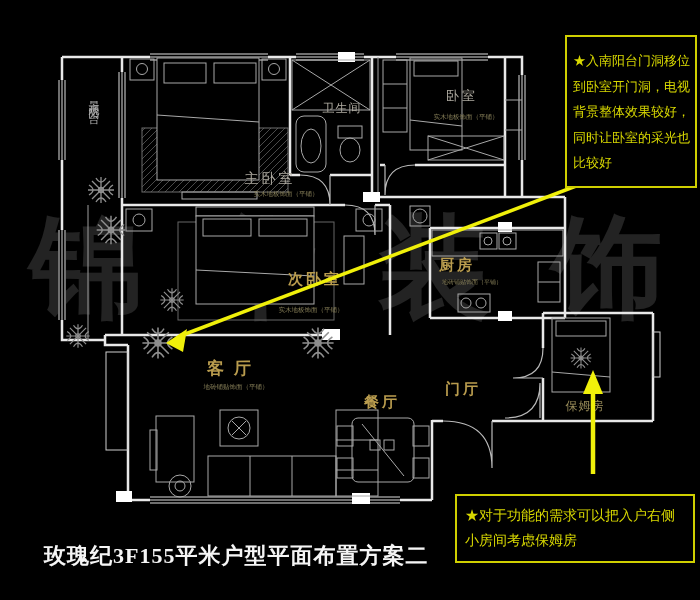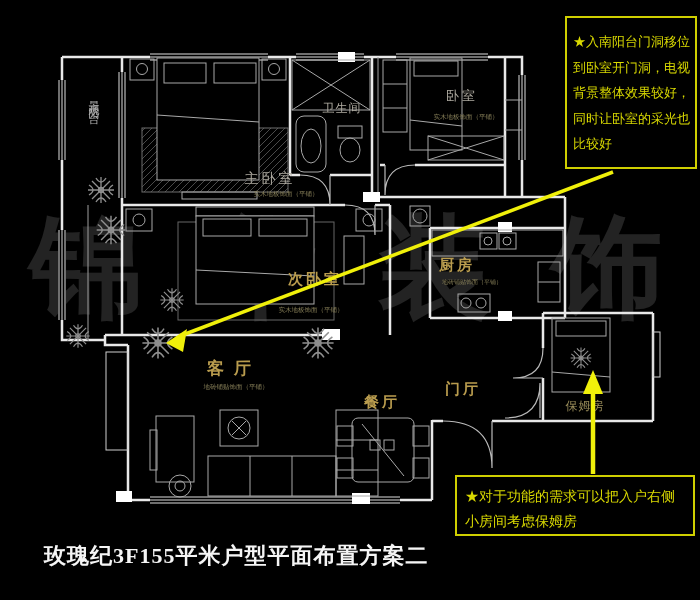--- a/index.html
+++ b/index.html
@@ -3,24 +3,24 @@
 <meta charset="utf-8">
 <style>
   html,body{margin:0;padding:0;background:#000;}
   .stage{position:relative;width:700px;height:600px;background:#000;overflow:hidden;
          font-family:"Liberation Sans",sans-serif;}
   .watermark{position:absolute;left:30px;top:212px;font-size:112px;font-weight:bold;
              font-family:"Liberation Serif",serif;color:rgba(235,235,235,0.15);
              letter-spacing:62px;white-space:nowrap;z-index:1;line-height:1;}
   svg.plan{position:absolute;left:0;top:0;z-index:2;}
   .note{position:absolute;z-index:3;box-sizing:border-box;background:#000;
-        border:2px solid #cfcf00;color:#d9d900;text-align:left;}
+        border:2px solid #cfcf00;color:#d9d900;text-align:left;margin-top:19px;}
   .note-top{left:565px;top:16px;width:132px;height:153px;padding:11px 4px 0 6px;
             font-size:13px;line-height:25.5px;}
-  .note-bottom{left:455px;top:475px;width:240px;height:61px;padding:7px 6px 0 8px;
+  .note-bottom{left:455px;top:475px;width:240px;height:69px;padding:7px 6px 0 8px;
                font-size:14px;line-height:25px;}
   .balcony-label{position:absolute;left:86px;top:92px;z-index:3;writing-mode:vertical-rl;
                  font-size:11px;letter-spacing:4px;color:#b3b3b3;}
   .page-title{position:absolute;left:8px;top:541px;z-index:3;font-size:22px;font-weight:bold;
               color:#f5f5f5;font-family:"Liberation Serif",serif;letter-spacing:1px;margin-left:36px;}
   text{font-family:"Liberation Sans",sans-serif;}
   .lbl-gold{fill:#b99c4e;font-weight:bold;}
   .lbl-gray{fill:#b0aca2;}
   .lbl-note{fill:#877f58;}
 </style>

